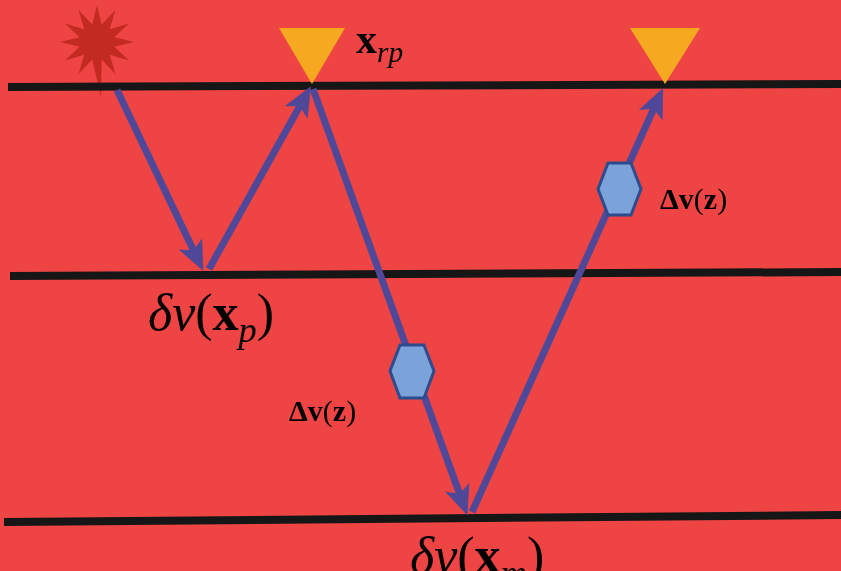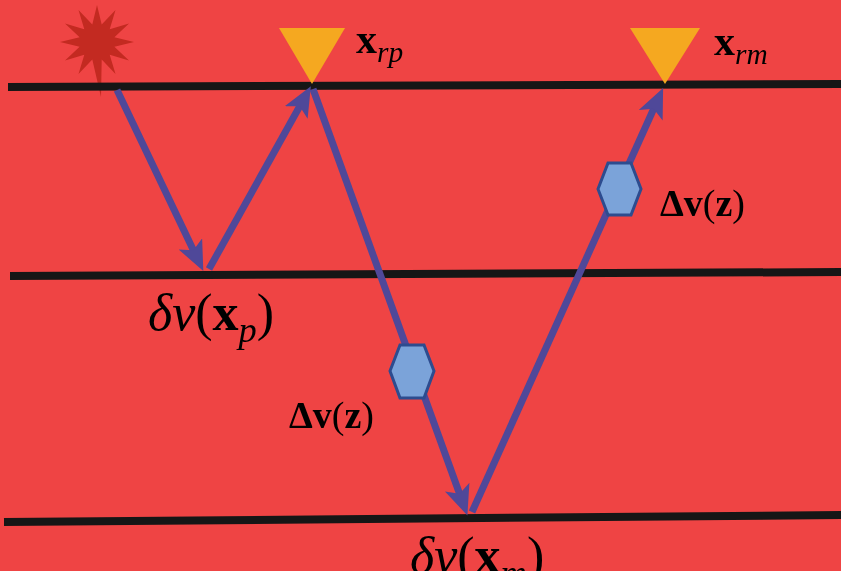--- a/index.html
+++ b/index.html
@@ -17,21 +17,21 @@
     left: 0; top: 0;
   }
   .lbl {
     position: absolute;
     line-height: 1;
     white-space: nowrap;
     color: #000;
   }
   .lbl-receiver { font-size: 42px; }
   .lbl-scatter  { font-size: 52px; }
-  .lbl-velocity { font-size: 38px; }
+  .lbl-velocity { font-size: 30px; }
   .it { font-style: italic; }
   .b  { font-weight: bold; }
   .sub {
     font-size: 0.70em;
     font-style: italic;
     vertical-align: -0.32em;
   }
 </style>
 </head>
 <body>
@@ -61,21 +61,20 @@
 
     <polygon points="279,28 345,28 312,84" fill="#F5A820"></polygon>
     <polygon points="630,28 700,28 665,84" fill="#F5A820"></polygon>
 
     <polygon points="390,371 400,345 424,345 434,371 424,398 400,398" stroke-width="3" fill="#7BA3D9" stroke="#2D4C8F"></polygon>
     <polygon points="598,189 608,163 631,163 641,189 631,215 608,215" stroke-width="3" fill="#7BA3D9" stroke="#2D4C8F"></polygon>
   </svg>
 
   <div class="lbl lbl-receiver" style="left:356px; top:18px;"><span class="b">x</span><span class="sub">rp</span></div>
 
-  <div class="lbl lbl-receiver" style="left:714px; top:20px;"><span class="b">x</span><span class="sub">rm</span></div>
 
   <div class="lbl lbl-scatter" style="left:148px; top:287px;"><span class="it">δv</span><span>(</span><span class="b">x</span><span class="sub">p</span><span>)</span></div>
 
   <div class="lbl lbl-velocity" style="left:289px; top:396px;"><span class="b">Δv</span><span>(</span><span class="b">z</span><span>)</span></div>
 
   <div class="lbl lbl-velocity" style="left:660px; top:184px;"><span class="b">Δv</span><span>(</span><span class="b">z</span><span>)</span></div>
 
   <div class="lbl lbl-scatter" style="left:410px; top:530px;"><span class="it">δv</span><span>(</span><span class="b">x</span><span class="sub">m</span><span>)</span></div>
 
 </div>

